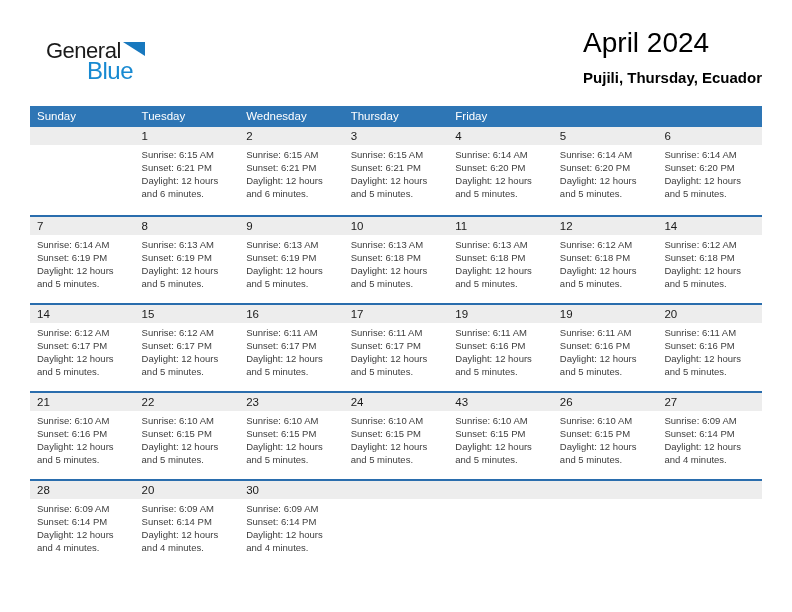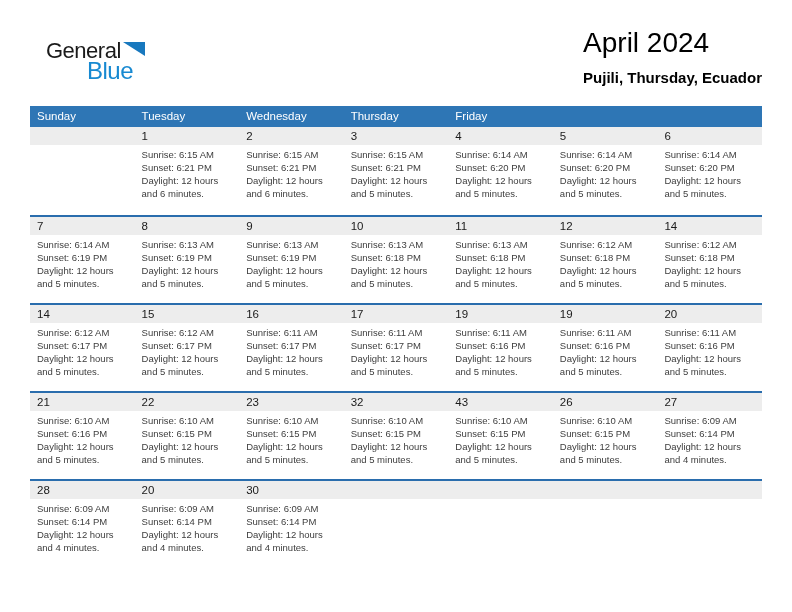--- a/index.html
+++ b/index.html
@@ -276,21 +276,21 @@
           </div>
           <div class="day-cell">
             <div class="day-number">23</div>
             <div class="day-details">
               <div>Sunrise: 6:10 AM</div>
               <div>Sunset: 6:15 PM</div>
               <div>Daylight: 12 hours and 5 minutes.</div>
             </div>
           </div>
           <div class="day-cell">
-            <div class="day-number">32</div>
+            <div class="day-number">24</div>
             <div class="day-details">
               <div>Sunrise: 6:10 AM</div>
               <div>Sunset: 6:15 PM</div>
               <div>Daylight: 12 hours and 5 minutes.</div>
             </div>
           </div>
           <div class="day-cell">
             <div class="day-number">43</div>
             <div class="day-details">
               <div>Sunrise: 6:10 AM</div>

